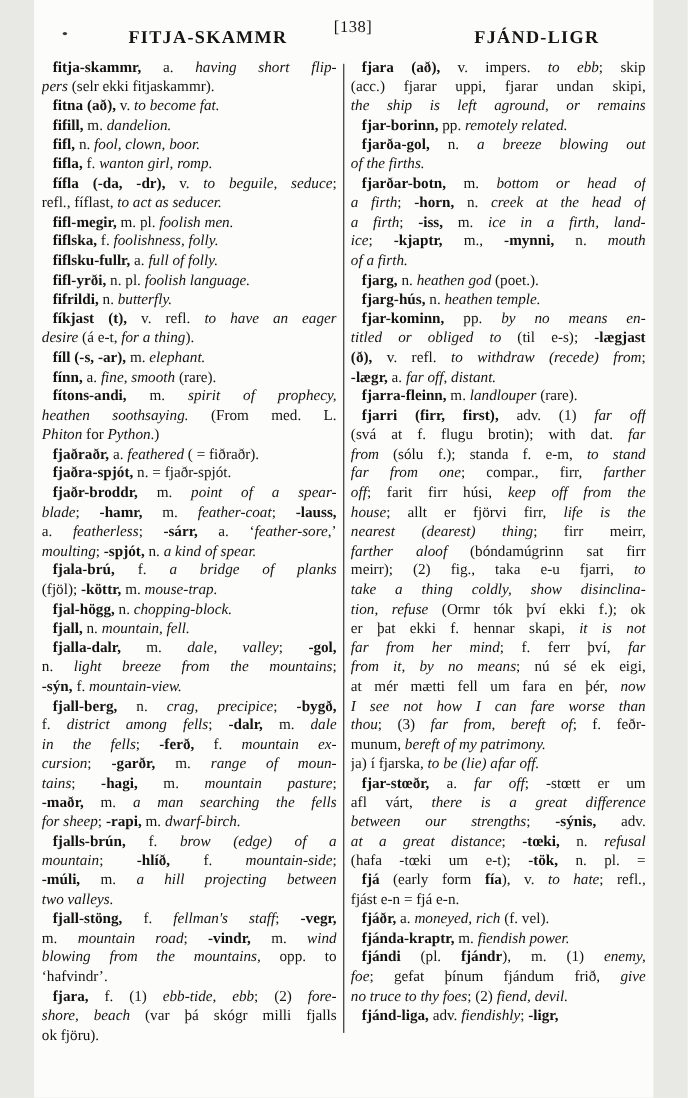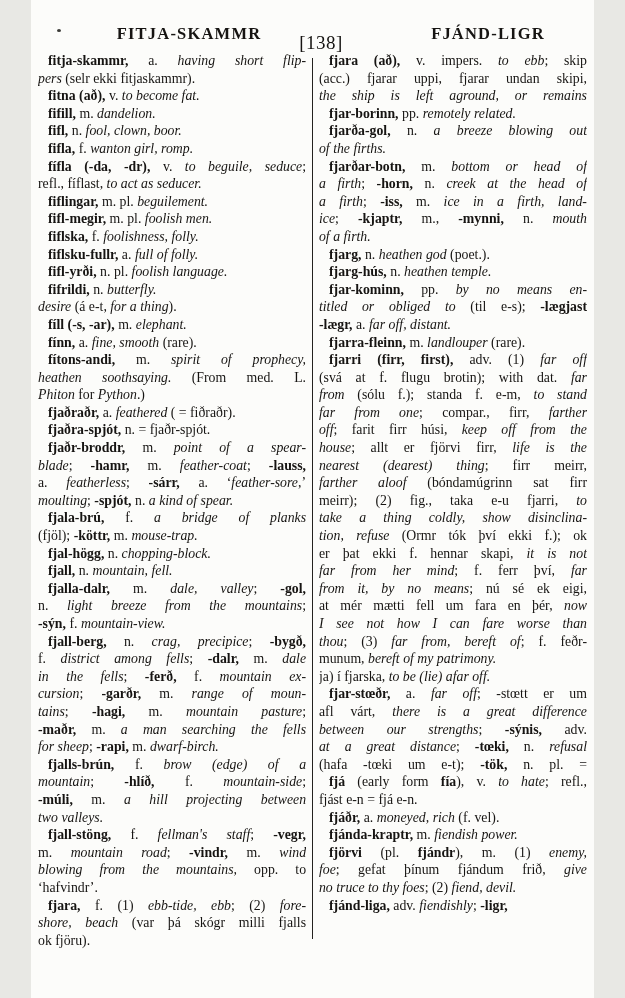--- a/index.html
+++ b/index.html
@@ -11,22 +11,22 @@
   }
   .speck{position:absolute;left:26px;top:29px;width:4px;height:3px;background:#3a3a36;border-radius:50%;}
   .header{position:relative;height:52px;}
   .rh{
     position:absolute;top:24px;transform:translateX(-50%);
     font-weight:bold;font-size:16.5px;letter-spacing:1.2px;white-space:nowrap;
   }
   .rh.left{left:158px;}
   .rh.right{left:457px;font-family:Liberation Serif, serif;}
   .pagenum{
-    position:absolute;top:32px;left:290px;transform:translateX(-50%);
-    font-size:19px;letter-spacing:0.5px;
+    position:absolute;top:17px;left:290px;transform:translateX(-50%);
+    font-size:15px;letter-spacing:0.5px;
   }
   .cols{display:flex;padding:0 7px;}
   .col{width:298px;font-size:13.8px;line-height:17.6px;overflow:hidden;}
   .divider{width:1px;background:#24221f;margin:6px 6px 10px 6px;}
   .line{height:17.6px;overflow:hidden;white-space:normal;}
   .line.ind{padding-left:10px;}
   .line.just{text-align:justify;text-align-last:justify;}
   .sb{font-weight:bold;}
   .si{font-style:italic;}
   .sr{font-style:normal;font-weight:normal;}
@@ -44,26 +44,26 @@
   <div class="cols">
     <div class="col" id="column-left">
         <div class="line ind just"><span class="sb">fitja-skammr, </span><span class="sr">a. </span><span class="si">having short flip-</span></div>
         <div class="line"><span class="si">pers </span><span class="sr">(selr ekki fitjaskammr).</span></div>
         <div class="line ind"><span class="sb">fitna (að), </span><span class="sr">v. </span><span class="si">to become fat.</span></div>
         <div class="line ind"><span class="sb">fifill, </span><span class="sr">m. </span><span class="si">dandelion.</span></div>
         <div class="line ind"><span class="sb">fifl, </span><span class="sr">n. </span><span class="si">fool, clown, boor.</span></div>
         <div class="line ind"><span class="sb">fifla, </span><span class="sr">f. </span><span class="si">wanton girl, romp.</span></div>
         <div class="line ind just"><span class="sb">fífla (-da, -dr), </span><span class="sr">v. </span><span class="si">to beguile, seduce</span><span class="sr">;</span></div>
         <div class="line"><span class="sr">refl., fíflast, </span><span class="si">to act as seducer.</span></div>
-        <div class="line ind"><span class="sb">fiflingar, </span><span class="sr">m. pl. </span><span class="si">beguilement.</span></div>
         <div class="line ind"><span class="sb">fifl-megir, </span><span class="sr">m. pl. </span><span class="si">foolish men.</span></div>
         <div class="line ind"><span class="sb">fiflska, </span><span class="sr">f. </span><span class="si">foolishness, folly.</span></div>
         <div class="line ind"><span class="sb">fiflsku-fullr, </span><span class="sr">a. </span><span class="si">full of folly.</span></div>
         <div class="line ind"><span class="sb">fifl-yrði, </span><span class="sr">n. pl. </span><span class="si">foolish language.</span></div>
         <div class="line ind"><span class="sb">fifrildi, </span><span class="sr">n. </span><span class="si">butterfly.</span></div>
+        <div class="line ind just"><span class="sb">fíkjast (t), </span><span class="sr">v. refl. </span><span class="si">to have an eager</span></div>
         <div class="line"><span class="si">desire </span><span class="sr">(á e-t, </span><span class="si">for a thing</span><span class="sr">).</span></div>
         <div class="line ind"><span class="sb">fíll (-s, -ar), </span><span class="sr">m. </span><span class="si">elephant.</span></div>
         <div class="line ind"><span class="sb">fínn, </span><span class="sr">a. </span><span class="si">fine, smooth </span><span class="sr">(rare).</span></div>
         <div class="line ind just"><span class="sb">fítons-andi, </span><span class="sr">m. </span><span class="si">spirit of prophecy,</span></div>
         <div class="line just"><span class="si">heathen soothsaying. </span><span class="sr">(From med. L.</span></div>
         <div class="line"><span class="si">Phiton </span><span class="sr">for </span><span class="si">Python</span><span class="sr">.)</span></div>
         <div class="line ind"><span class="sb">fjaðraðr, </span><span class="sr">a. </span><span class="si">feathered </span><span class="sr">( = fiðraðr).</span></div>
         <div class="line ind"><span class="sb">fjaðra-spjót, </span><span class="sr">n. = fjaðr-spjót.</span></div>
         <div class="line ind just"><span class="sb">fjaðr-broddr, </span><span class="sr">m. </span><span class="si">point of a spear-</span></div>
         <div class="line just"><span class="si">blade</span><span class="sr">; </span><span class="sb">-hamr, </span><span class="sr">m. </span><span class="si">feather-coat</span><span class="sr">; </span><span class="sb">-lauss,</span></div>
@@ -105,20 +105,21 @@
         <div class="line"><span class="si">of the firths.</span></div>
         <div class="line ind just"><span class="sb">fjarðar-botn, </span><span class="sr">m. </span><span class="si">bottom or head of</span></div>
         <div class="line just"><span class="si">a firth</span><span class="sr">; </span><span class="sb">-horn, </span><span class="sr">n. </span><span class="si">creek at the head of</span></div>
         <div class="line just"><span class="si">a firth</span><span class="sr">; </span><span class="sb">-iss, </span><span class="sr">m. </span><span class="si">ice in a firth, land-</span></div>
         <div class="line just"><span class="si">ice</span><span class="sr">; </span><span class="sb">-kjaptr, </span><span class="sr">m., </span><span class="sb">-mynni, </span><span class="sr">n. </span><span class="si">mouth</span></div>
         <div class="line"><span class="si">of a firth.</span></div>
         <div class="line ind"><span class="sb">fjarg, </span><span class="sr">n. </span><span class="si">heathen god </span><span class="sr">(poet.).</span></div>
         <div class="line ind"><span class="sb">fjarg-hús, </span><span class="sr">n. </span><span class="si">heathen temple.</span></div>
         <div class="line ind just"><span class="sb">fjar-kominn, </span><span class="sr">pp. </span><span class="si">by no means en-</span></div>
         <div class="line just"><span class="si">titled or obliged to </span><span class="sr">(til e-s); </span><span class="sb">-lægjast</span></div>
+        <div class="line just"><span class="sb">(ð), </span><span class="sr">v. refl. </span><span class="si">to withdraw (recede) from</span><span class="sr">;</span></div>
         <div class="line"><span class="sb">-lægr, </span><span class="sr">a. </span><span class="si">far off, distant.</span></div>
         <div class="line ind"><span class="sb">fjarra-fleinn, </span><span class="sr">m. </span><span class="si">landlouper </span><span class="sr">(rare).</span></div>
         <div class="line ind just"><span class="sb">fjarri (firr, first), </span><span class="sr">adv. (1) </span><span class="si">far off</span></div>
         <div class="line just"><span class="sr">(svá at f. flugu brotin); with dat. </span><span class="si">far</span></div>
         <div class="line just"><span class="si">from </span><span class="sr">(sólu f.); standa f. e-m, </span><span class="si">to stand</span></div>
         <div class="line just"><span class="si">far from one</span><span class="sr">; compar., firr, </span><span class="si">farther</span></div>
         <div class="line just"><span class="si">off</span><span class="sr">; farit firr húsi, </span><span class="si">keep off from the</span></div>
         <div class="line just"><span class="si">house</span><span class="sr">; allt er fjörvi firr, </span><span class="si">life is the</span></div>
         <div class="line just"><span class="si">nearest (dearest) thing</span><span class="sr">; firr meirr,</span></div>
         <div class="line just"><span class="si">farther aloof </span><span class="sr">(bóndamúgrinn sat firr</span></div>
@@ -135,19 +136,19 @@
         <div class="line"><span class="sr">ja) í fjarska, </span><span class="si">to be (lie) afar off.</span></div>
         <div class="line ind just"><span class="sb">fjar-stœðr, </span><span class="sr">a. </span><span class="si">far off</span><span class="sr">; -stœtt er um</span></div>
         <div class="line just"><span class="sr">afl várt, </span><span class="si">there is a great difference</span></div>
         <div class="line just"><span class="si">between our strengths</span><span class="sr">; </span><span class="sb">-sýnis, </span><span class="sr">adv.</span></div>
         <div class="line just"><span class="si">at a great distance</span><span class="sr">; </span><span class="sb">-tœki, </span><span class="sr">n. </span><span class="si">refusal</span></div>
         <div class="line just"><span class="sr">(hafa -tœki um e-t); </span><span class="sb">-tök, </span><span class="sr">n. pl. =</span></div>
         <div class="line ind just"><span class="sb">fjá </span><span class="sr">(early form </span><span class="sb">fía</span><span class="sr">), v. </span><span class="si">to hate</span><span class="sr">; refl.,</span></div>
         <div class="line"><span class="sr">fjást e-n = fjá e-n.</span></div>
         <div class="line ind"><span class="sb">fjáðr, </span><span class="sr">a. </span><span class="si">moneyed, rich </span><span class="sr">(f. vel).</span></div>
         <div class="line ind"><span class="sb">fjánda-kraptr, </span><span class="sr">m. </span><span class="si">fiendish power.</span></div>
-        <div class="line ind just"><span class="sb">fjörvi </span><span class="sr">(pl. </span><span class="sb">fjándr</span><span class="sr">), m. (1) </span><span class="si">enemy,</span></div>
+        <div class="line ind just"><span class="sb">fjándi </span><span class="sr">(pl. </span><span class="sb">fjándr</span><span class="sr">), m. (1) </span><span class="si">enemy,</span></div>
         <div class="line just"><span class="si">foe</span><span class="sr">; gefat þínum fjándum frið, </span><span class="si">give</span></div>
         <div class="line"><span class="si">no truce to thy foes</span><span class="sr">; (2) </span><span class="si">fiend, devil.</span></div>
         <div class="line ind"><span class="sb">fjánd-liga, </span><span class="sr">adv. </span><span class="si">fiendishly</span><span class="sr">; </span><span class="sb">-ligr,</span></div>
       </div>
   </div>
 </div>
 
 </body></html>

